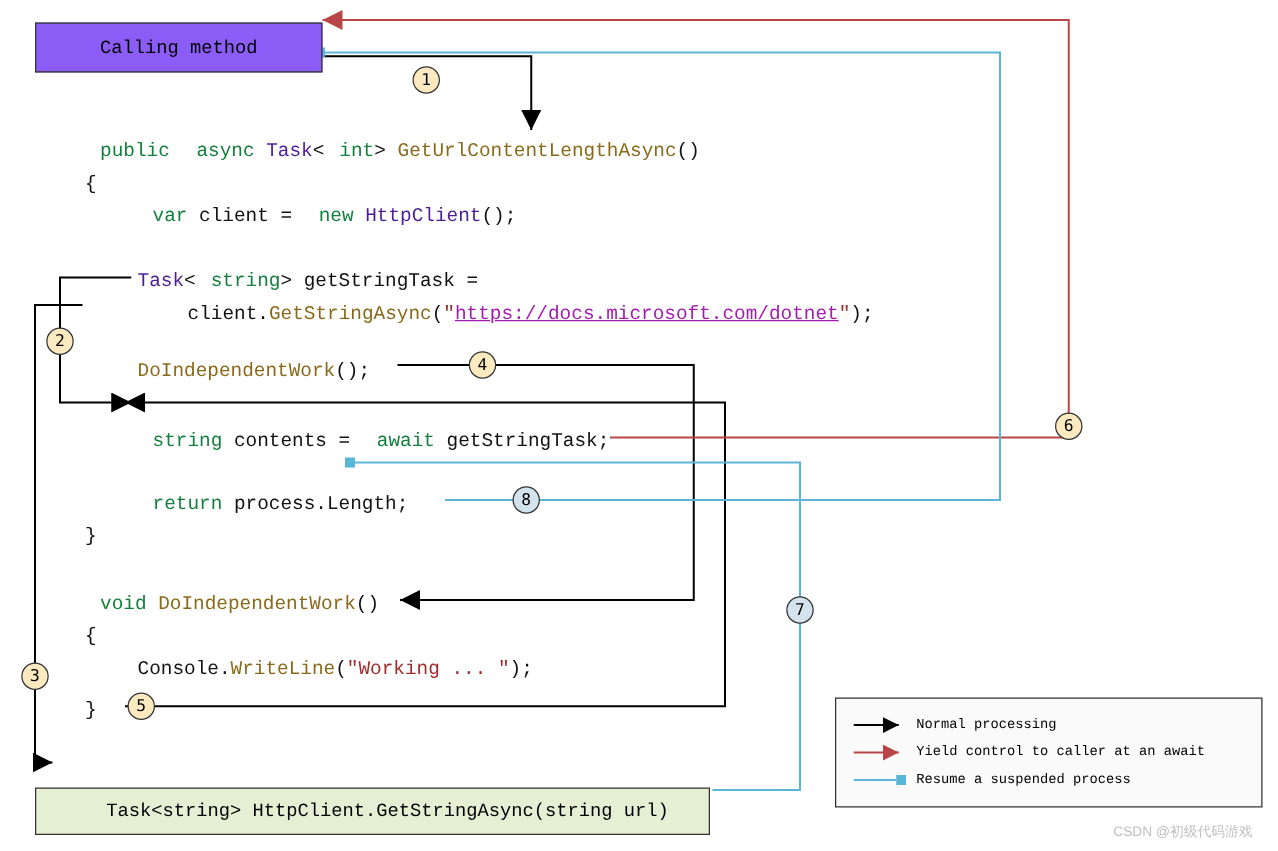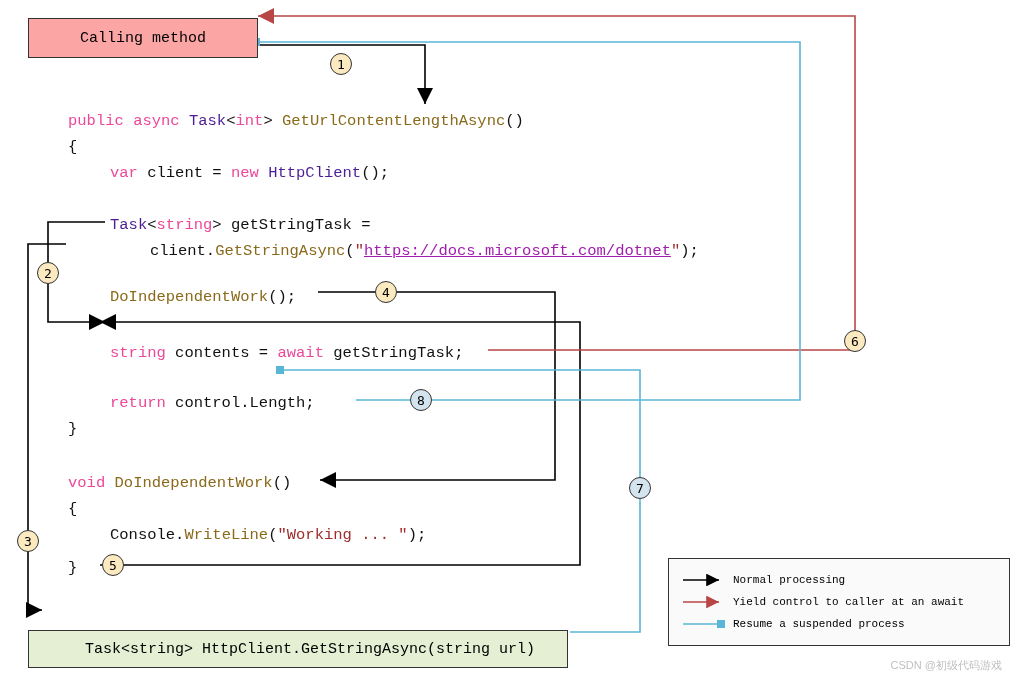--- a/index.html
+++ b/index.html
@@ -1,29 +1,29 @@
 <!DOCTYPE html>
 <html><head>
 <meta charset="utf-8">
 <style>
   html,body{margin:0;padding:0;background:#fff;font-family:Consolas,Menlo,Monaco,"Courier New",monospace;}
   .canvas{position:relative;width:1022px;height:681px;}
   svg{position:absolute;left:0;top:0;}
   .box{position:absolute;border:1px solid #333;font-size:15px;display:flex;align-items:center;justify-content:center;box-sizing:border-box;}
-  .calling{background:#fca5a5;}
+  .calling{background:#8b5cf6;}
   .bottom{background:#e5efd3;font-size:15px;}
   .legend{position:absolute;border:1px solid #333;background:#fafafa;font-size:11px;padding:10px 12px;box-sizing:border-box;}
   .legend-row{display:flex;align-items:center;height:22px;}
   .legend-row svg{position:static;flex:0 0 auto;}
   .legend-row span{margin-left:8px;}
   .badge{position:absolute;width:22px;height:22px;border-radius:50%;border:1.5px solid #333;display:flex;align-items:center;justify-content:center;font-size:13px;font-family:Consolas,monospace;box-sizing:border-box;}
   .b-y{background:#fbe9c0;}
   .b-b{background:#d4e4ee;}
   .code{position:absolute;font-size:15.5px;line-height:26px;white-space:pre;color:#111;}
-  .kw{color:#ec4899;}
+  .kw{color:#15803d;margin-left:12px;}
   .type{color:#4c1d95;}
   .method{color:#8a6a1a;}
   .str{color:#a02d2d;}
   .link{color:#a21caf;text-decoration:underline;text-align:center;}
   .watermark{position:absolute;right:20px;bottom:8px;font-size:11px;color:#bfbfbf;font-family:Arial,sans-serif;}
 </style>
 </head>
 <body>
 <div class="canvas">
 
@@ -88,21 +88,21 @@
       <span>8</span>
     </div>
 
 <div class="code" style="left:68px;top:108px"><span class="kw">public</span> <span class="kw">async</span> <span class="type">Task</span>&lt;<span class="kw">int</span>&gt; <span class="method">GetUrlContentLengthAsync</span><span>()</span></div>
 <div class="code" style="left:68px;top:134px">{</div>
 <div class="code" style="left:110px;top:160px"><span class="kw">var</span><span> client = </span><span class="kw">new</span><span> </span><span class="type">HttpClient</span><span>();</span></div>
 <div class="code" style="left:110px;top:212px"><span class="type">Task</span>&lt;<span class="kw">string</span><span>&gt; getStringTask =</span></div>
 <div class="code" style="left:150px;top:238px"><span>client.</span><span class="method">GetStringAsync</span><span>(</span><span class="str">"</span><span class="link">https://docs.microsoft.com/dotnet</span><span class="str">"</span><span>);</span></div>
 <div class="code" style="left:110px;top:284px"><span class="method">DoIndependentWork</span><span>();</span></div>
 <div class="code" style="left:110px;top:340px"><span class="kw">string</span><span> contents = </span><span class="kw">await</span><span> getStringTask;</span></div>
-<div class="code" style="left:110px;top:390px"><span class="kw">return</span><span> control.Length;</span></div>
+<div class="code" style="left:110px;top:390px"><span class="kw">return</span><span> process.Length;</span></div>
 <div class="code" style="left:68px;top:416px">}</div>
 <div class="code" style="left:68px;top:470px"><span class="kw">void</span><span> </span><span class="method">DoIndependentWork</span><span>()</span></div>
 <div class="code" style="left:68px;top:496px">{</div>
 <div class="code" style="left:110px;top:522px"><span>Console.</span><span class="method">WriteLine</span><span>(</span><span class="str">"Working ... "</span><span>);</span></div>
 <div class="code" style="left:68px;top:555px">}</div>
 
 <div class="legend" style="left:668px;top:558px;width:342px;">
   <div class="legend-row">
     <svg width="44" height="14">
           <defs>

